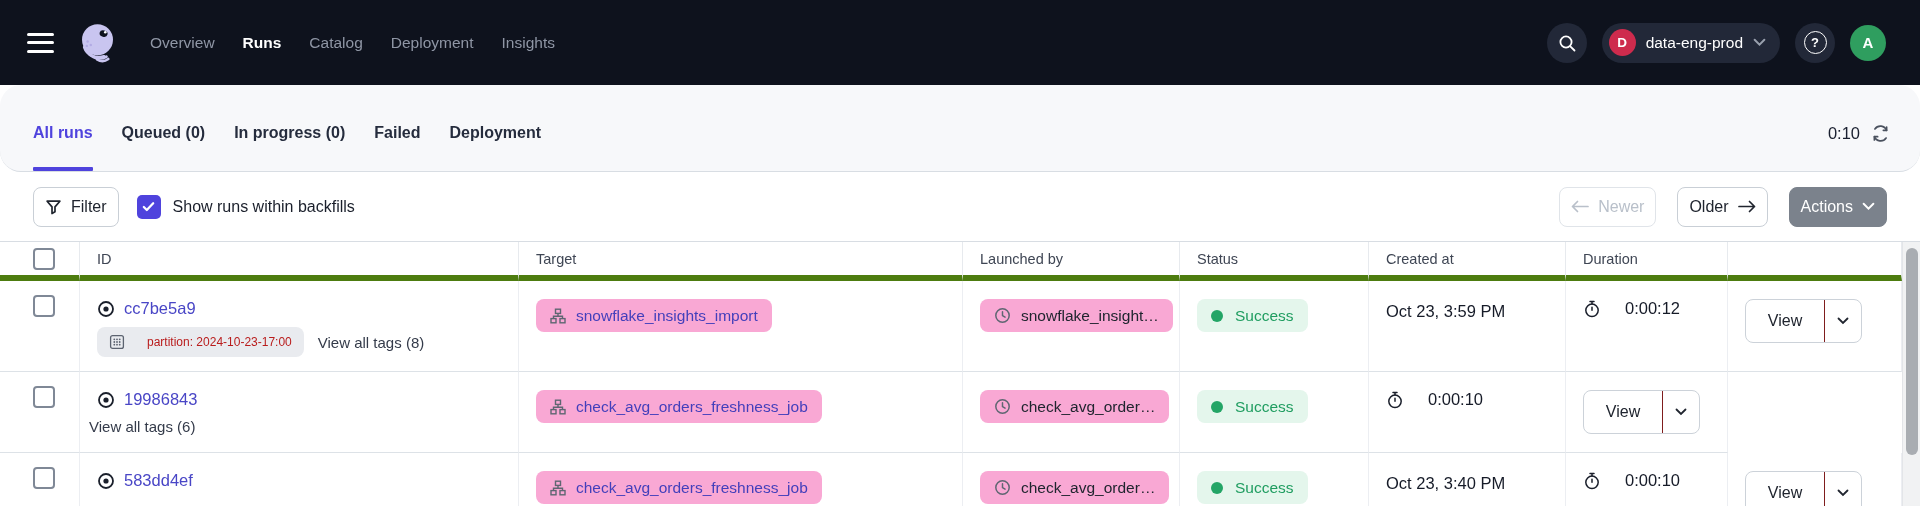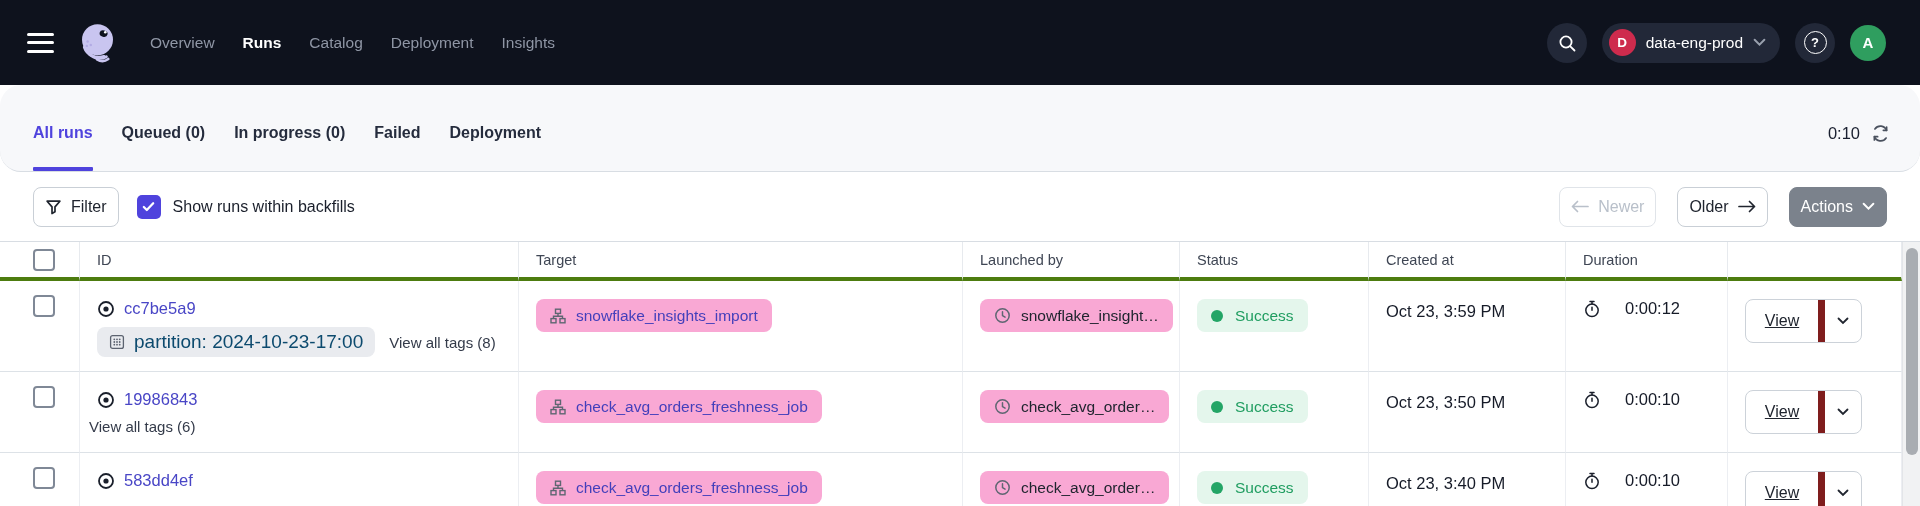--- a/index.html
+++ b/index.html
@@ -56,51 +56,51 @@
   .checkbox-on { width:24px; height:24px; border-radius:5px; background:#4f43dd;
     display:flex; align-items:center; justify-content:center; }
   .checkbox-label { font-size:16px; color:#1a1f2b; }
   .toolbar-right { margin-left:auto; display:flex; gap:21px; align-items:center; }
 
   
   .runs-table { position:absolute; top:242px; left:0; width:1920px; height:264px;
     overflow:hidden; background:#fff; }
   .grid-row { display:grid; width:1902px;
     grid-template-columns:80px 439px 444px 217px 189px 197px 162px 174px; }
-  .thead .cell { height:39px; border-bottom:4px solid #4d7c0f; border-right:1px solid #e7eaee;
+  .thead .cell { height:39px; border-bottom:6px solid #4d7c0f; border-right:1px solid #e7eaee;
     font-size:14.5px; color:#3f4654; display:flex; align-items:center; padding-left:17px; }
   .trow .cell { border-bottom:1px solid #dde2e7; border-right:1px solid #eceef2;
     display:flex; align-items:flex-start; padding:18px 0 0 17px; }
   .r1 { height:91px; } .r2 { height:81px; } .r3 { height:91px; }
   .cell.chk { padding:14px 0 0 33px; }
   .thead .cell.chk { padding:0 0 0 33px; align-items:center; }
   .checkbox-off { width:22px; height:22px; border:2px solid #7f8896; border-radius:4px;
     background:#fff; cursor:pointer; flex:none; }
 
   .id-cell { display:flex; flex-direction:column; }
   .id-line { display:flex; align-items:center; gap:9px; }
   .run-link { font-size:16.5px; color:#4946c6; cursor:pointer; }
   .tags-line { display:flex; align-items:center; gap:14px; margin-top:9px; }
   .tag-pill { height:30px; border-radius:8px; background:#e9ebef; display:inline-flex;
-    align-items:center; gap:9px; padding:0 12px; font-size:19px; color:#0c4a6e; }
+    align-items:center; gap:22px; padding:0 12px; font-size:12px; color:#b91c1c; }
   .view-all { font-size:15px; color:#343b4a; cursor:pointer; }
 
   .pill { height:33px; border-radius:8px; background:#f9a8d4; display:inline-flex;
     align-items:center; gap:10px; padding:0 14px; font-size:15.5px; white-space:nowrap; }
   .pill.target { color:#433fbb; cursor:pointer; }
   .pill.launched { color:#20252f; cursor:pointer; }
   .pill.status { background:#e4f6ec; color:#1f9d60; gap:12px; }
   .dot { width:12px; height:12px; border-radius:50%; background:#23a566; flex:none; }
 
   .created-text { font-size:16.5px; color:#161b28; padding-top:3px; }
   .duration-wrap { display:flex; align-items:center; gap:24px; font-size:16.5px; color:#161b28; }
   .view-btn { display:inline-flex; height:44px; width:117px; border:1px solid #ccd2d9;
     border-radius:8px; background:#fff; overflow:hidden; cursor:pointer; }
   .view-btn .vlabel { flex:1; display:flex; align-items:center; justify-content:center;
-    font-size:16px; color:#20252f; border-right:7px solid #7f1d1d;text-decoration:underline; }
+    font-size:16px; color:#20252f; border-right:1px solid #7f1d1d; }
   .view-btn .vchev { width:36px; display:flex; align-items:center; justify-content:center; }
 
   .scrollbar { position:absolute; top:0; right:0; width:18px; height:264px;
     background:#f1f2f3; border-left:1px solid #e3e5e8; }
   .scroll-thumb { position:absolute; left:3px; top:6px; width:12px; height:207px;
     background:#a9adb2; border-radius:6px; cursor:pointer; }
 </style>
 </head>
 <body>
 
@@ -345,23 +345,20 @@
           <span>check_avg_order…</span>
         </span>
       </div>
       <div class="cell">
         <span class="pill status">
           <span class="dot"></span>
           <span>Success</span>
         </span>
       </div>
       <div class="cell">
-          <span class="created-text">Oct 23, 3:50 PM</span>
-        </div>
-      <div class="cell">
         <span class="duration-wrap">
           <svg width="18" height="18" viewBox="0 0 18 18" fill="none" stroke="#1a1f2b" stroke-width="1.5" stroke-linecap="round">
             <circle cx="9" cy="10.3" r="6.2"></circle>
               <path d="M7 1.6h4M9 1.6v2.5M9 10.3V7.2"></path>
           </svg>
           <span>0:00:10</span>
         </span>
       </div>
       <div class="cell">
         <span class="view-btn">

